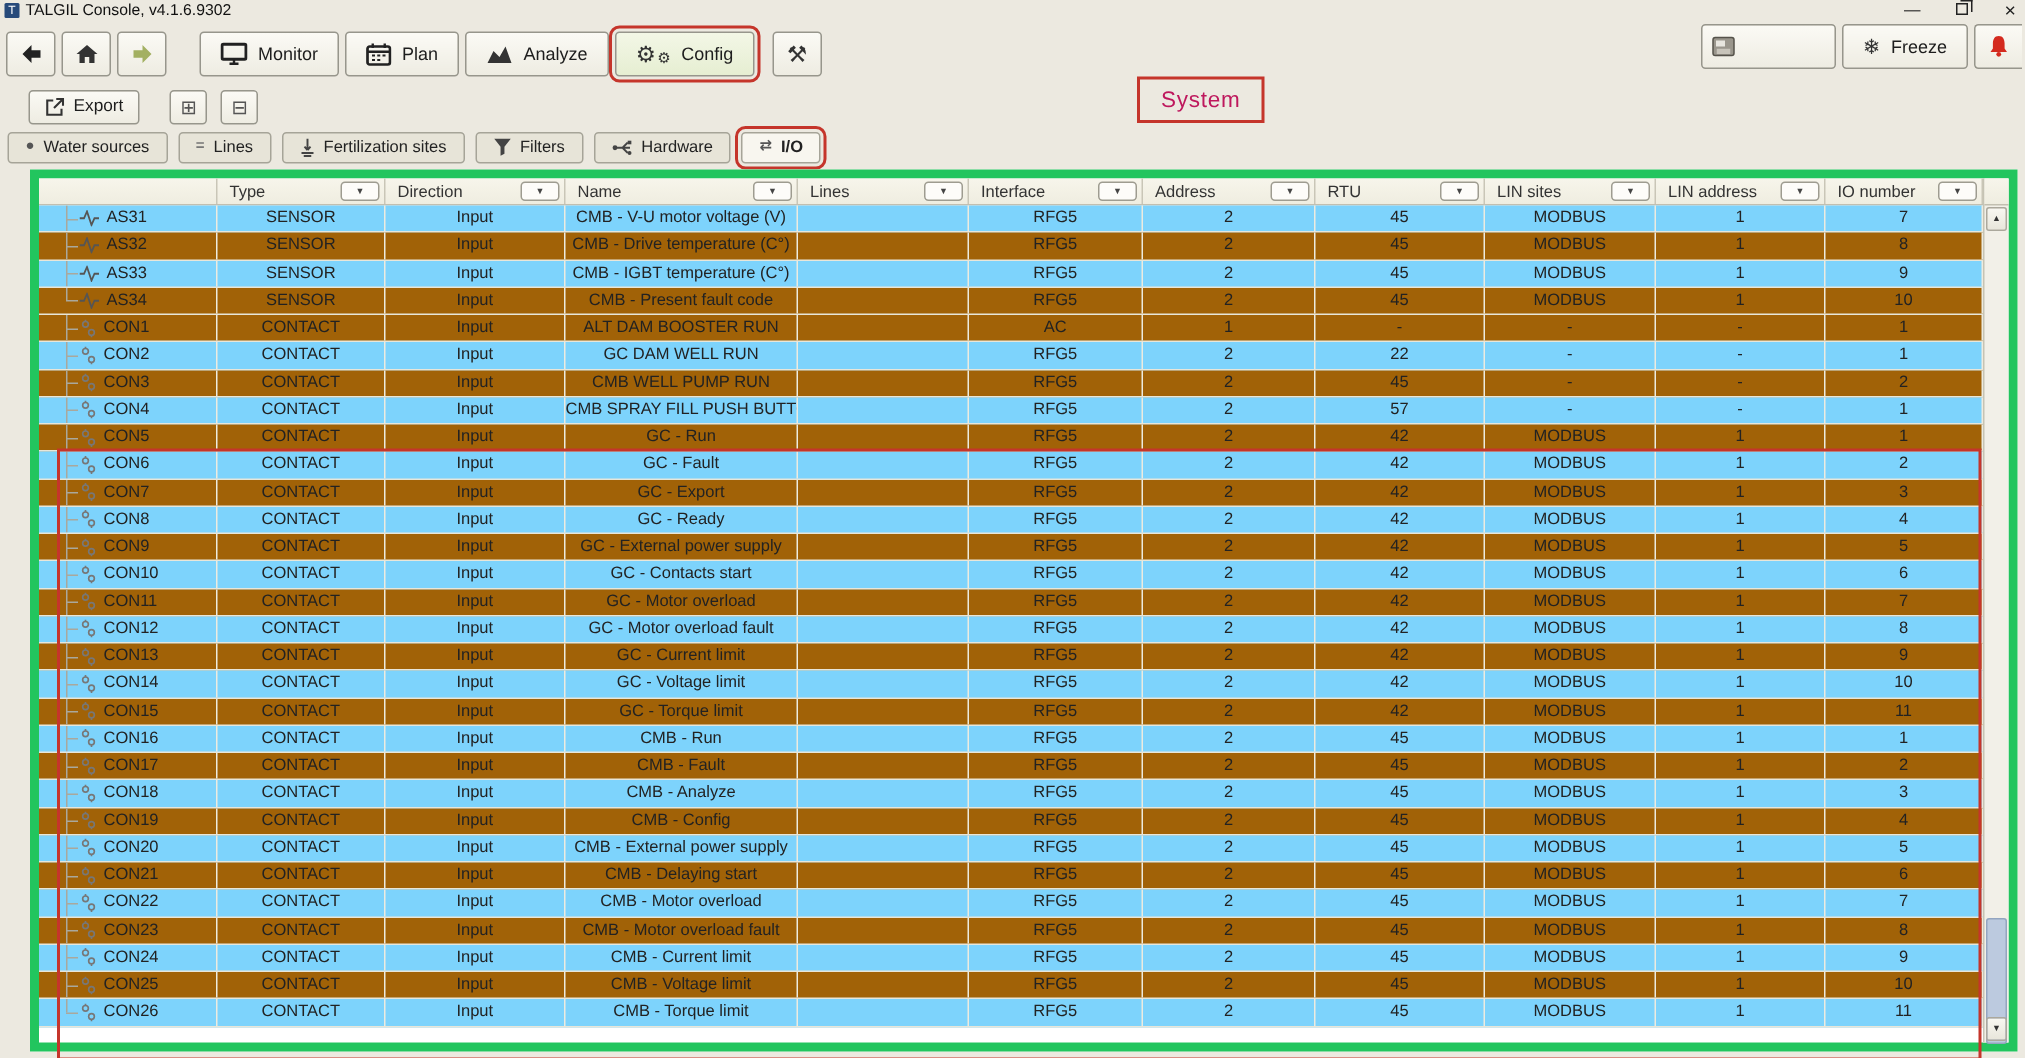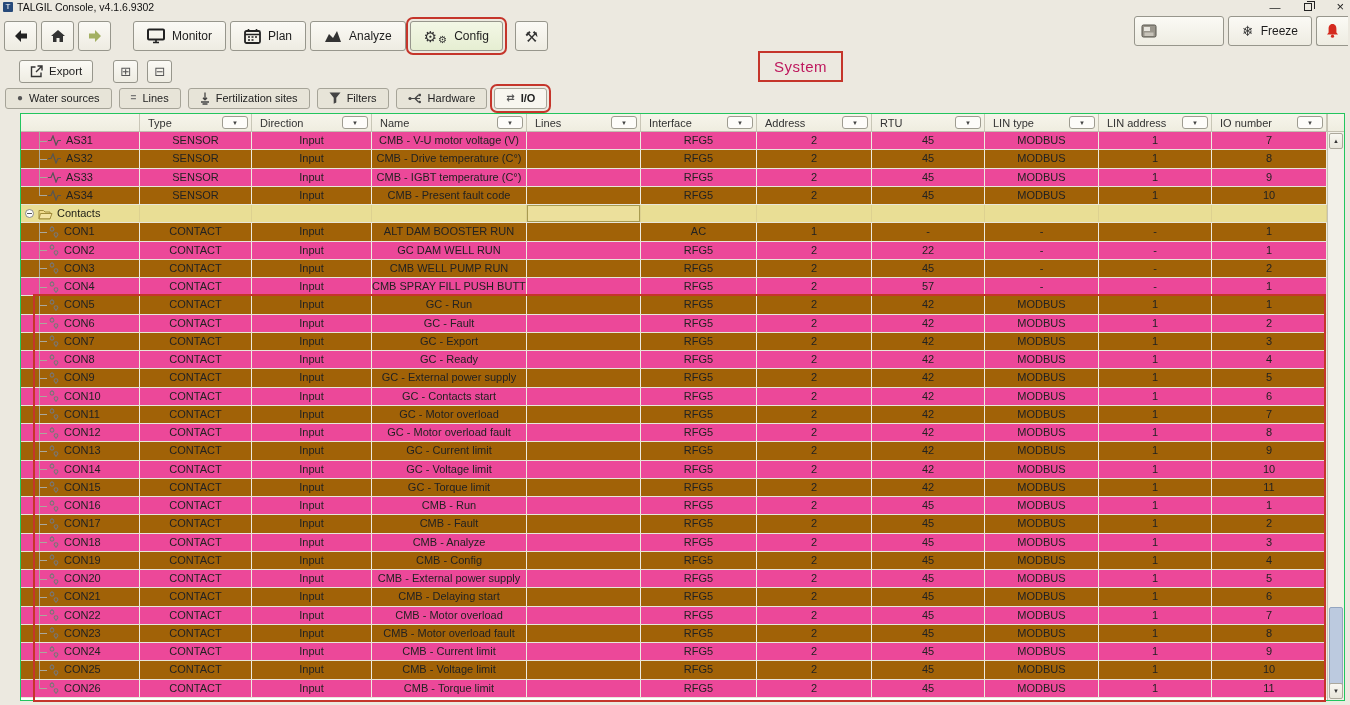--- a/index.html
+++ b/index.html
@@ -47,31 +47,31 @@
   .tabrow { height:24px; display:flex; align-items:center; padding-left:5px; gap:7px; }
   .tab { height:21px; display:inline-flex; align-items:center; gap:6px; padding:0 11px;
     border:1px solid #a6a498; border-radius:3px; background:#e7e4d8; font-size:11px; color:#222; }
   .tab.active { background:#f8f6ef; font-weight:bold; }
   .tico { font-size:10px; color:#555; line-height:1; }
 
   
   :root { --rh:18.25px;
     --cols:119px 112px 120px 155px 114px 116px 115px 113px 114px 113px 1fr; }
   .gridwrap { position:absolute; left:20px; top:113px; width:1325px; height:588px;
-    border:1px solid #22c55e; background:#fff; }
+    border:6px solid #22c55e; background:#fff; }
   .ghead { display:grid; grid-template-columns:var(--cols); height:18px; width:calc(100% - 17px);
     background:linear-gradient(#f7f5eb,#efede0); border-bottom:1px solid #c2bfb0; }
   .hcell { display:flex; align-items:center; justify-content:space-between;
     padding:0 3px 0 8px; border-right:1px solid #c9c6b7; font-size:11px; color:#333; overflow:hidden; }
   .ddbtn { width:26px; height:13px; border:1px solid #9e9c90; border-radius:3px;
     background:#fdfcf9; display:flex; align-items:center; justify-content:center;
     font-size:6px; color:#444; flex:none; }
   .rows { position:relative; width:calc(100% - 17px); }
   .row { display:grid; grid-template-columns:var(--cols); height:var(--rh);
-    background:#ec4899; border-bottom:1px solid #e8e6d9; }
+    background:#7dd3fc; border-bottom:1px solid #e8e6d9; }
   .row.alt { background:#a16207; }
   .row.group { background:#e9de95; }
   .cell { border-right:1px solid #edebdf; font-size:11px; color:#222; text-align:center;
     line-height:17px; overflow:hidden; white-space:nowrap; }
   .row.group .cell { border-right-color:#ddd190; }
   .cell.sel { background:#ece09c; box-shadow:inset 0 0 0 1px #a89b4f; }
   .tree-cell { display:flex; align-items:center; text-align:left; position:relative; padding-left:27px; }
   .row:not(.group) .tree-cell::before { content:""; position:absolute; left:18px; top:0; bottom:0;
     border-left:1px solid #aaa89c; }
   .row:not(.group).last .tree-cell::before { bottom:50%; }
@@ -279,21 +279,21 @@
           <span>▼</span>
         </span>
   </div>
       <div class="hcell">
     <span>RTU</span>
     <span class="ddbtn">
           <span>▼</span>
         </span>
   </div>
       <div class="hcell">
-    <span>LIN type</span>
+    <span>LIN sites</span>
     <span class="ddbtn">
           <span>▼</span>
         </span>
   </div>
       <div class="hcell">
     <span>LIN address</span>
     <span class="ddbtn">
           <span>▼</span>
         </span>
   </div>
@@ -387,43 +387,20 @@
     <div class="cell">Input</div>
     <div class="cell">CMB - Present fault code</div>
     <div class="cell"></div>
     <div class="cell">RFG5</div>
     <div class="cell">2</div>
     <div class="cell">45</div>
     <div class="cell">MODBUS</div>
     <div class="cell">1</div>
     <div class="cell">10</div>
   </div>
-      <div class="row group">
-    <div class="cell tree-cell">
-      <span class="expander"></span>
-      <span class="row-icon">
-
-        <svg class="icon-folder" width="15" height="12" viewBox="0 0 15 12">
-              <path d="M1 2.5 H5.5 L7 4 H12 V10.8 H1 Z" fill="#efd98b" stroke="#a08c3c"></path>
-              <path d="M2.5 5.5 H14 L12 10.8 H1 Z" fill="#f3e3a4" stroke="#a08c3c"></path>
-            </svg>
-      </span>
-      <span class="row-label">Contacts</span>
-    </div>
-    <div class="cell"></div>
-    <div class="cell"></div>
-    <div class="cell"></div>
-    <div class="cell sel"></div>
-    <div class="cell"></div>
-    <div class="cell"></div>
-    <div class="cell"></div>
-    <div class="cell"></div>
-    <div class="cell"></div>
-    <div class="cell"></div>
-  </div>
       <div class="row contact alt">
     <div class="cell tree-cell">
 
       <span class="row-icon">
 
         <svg class="icon-contact" width="12" height="12" viewBox="0 0 12 12">
               <circle cx="4" cy="3.2" r="1.9" fill="none" stroke="#777" stroke-width="1.1"></circle>
               <circle cx="8" cy="8.6" r="1.9" fill="none" stroke="#777" stroke-width="1.1"></circle>
               <path d="M4 0 V1.3 M8 10.5 V12" stroke="#777" stroke-width="1.1"></path>
             </svg>

